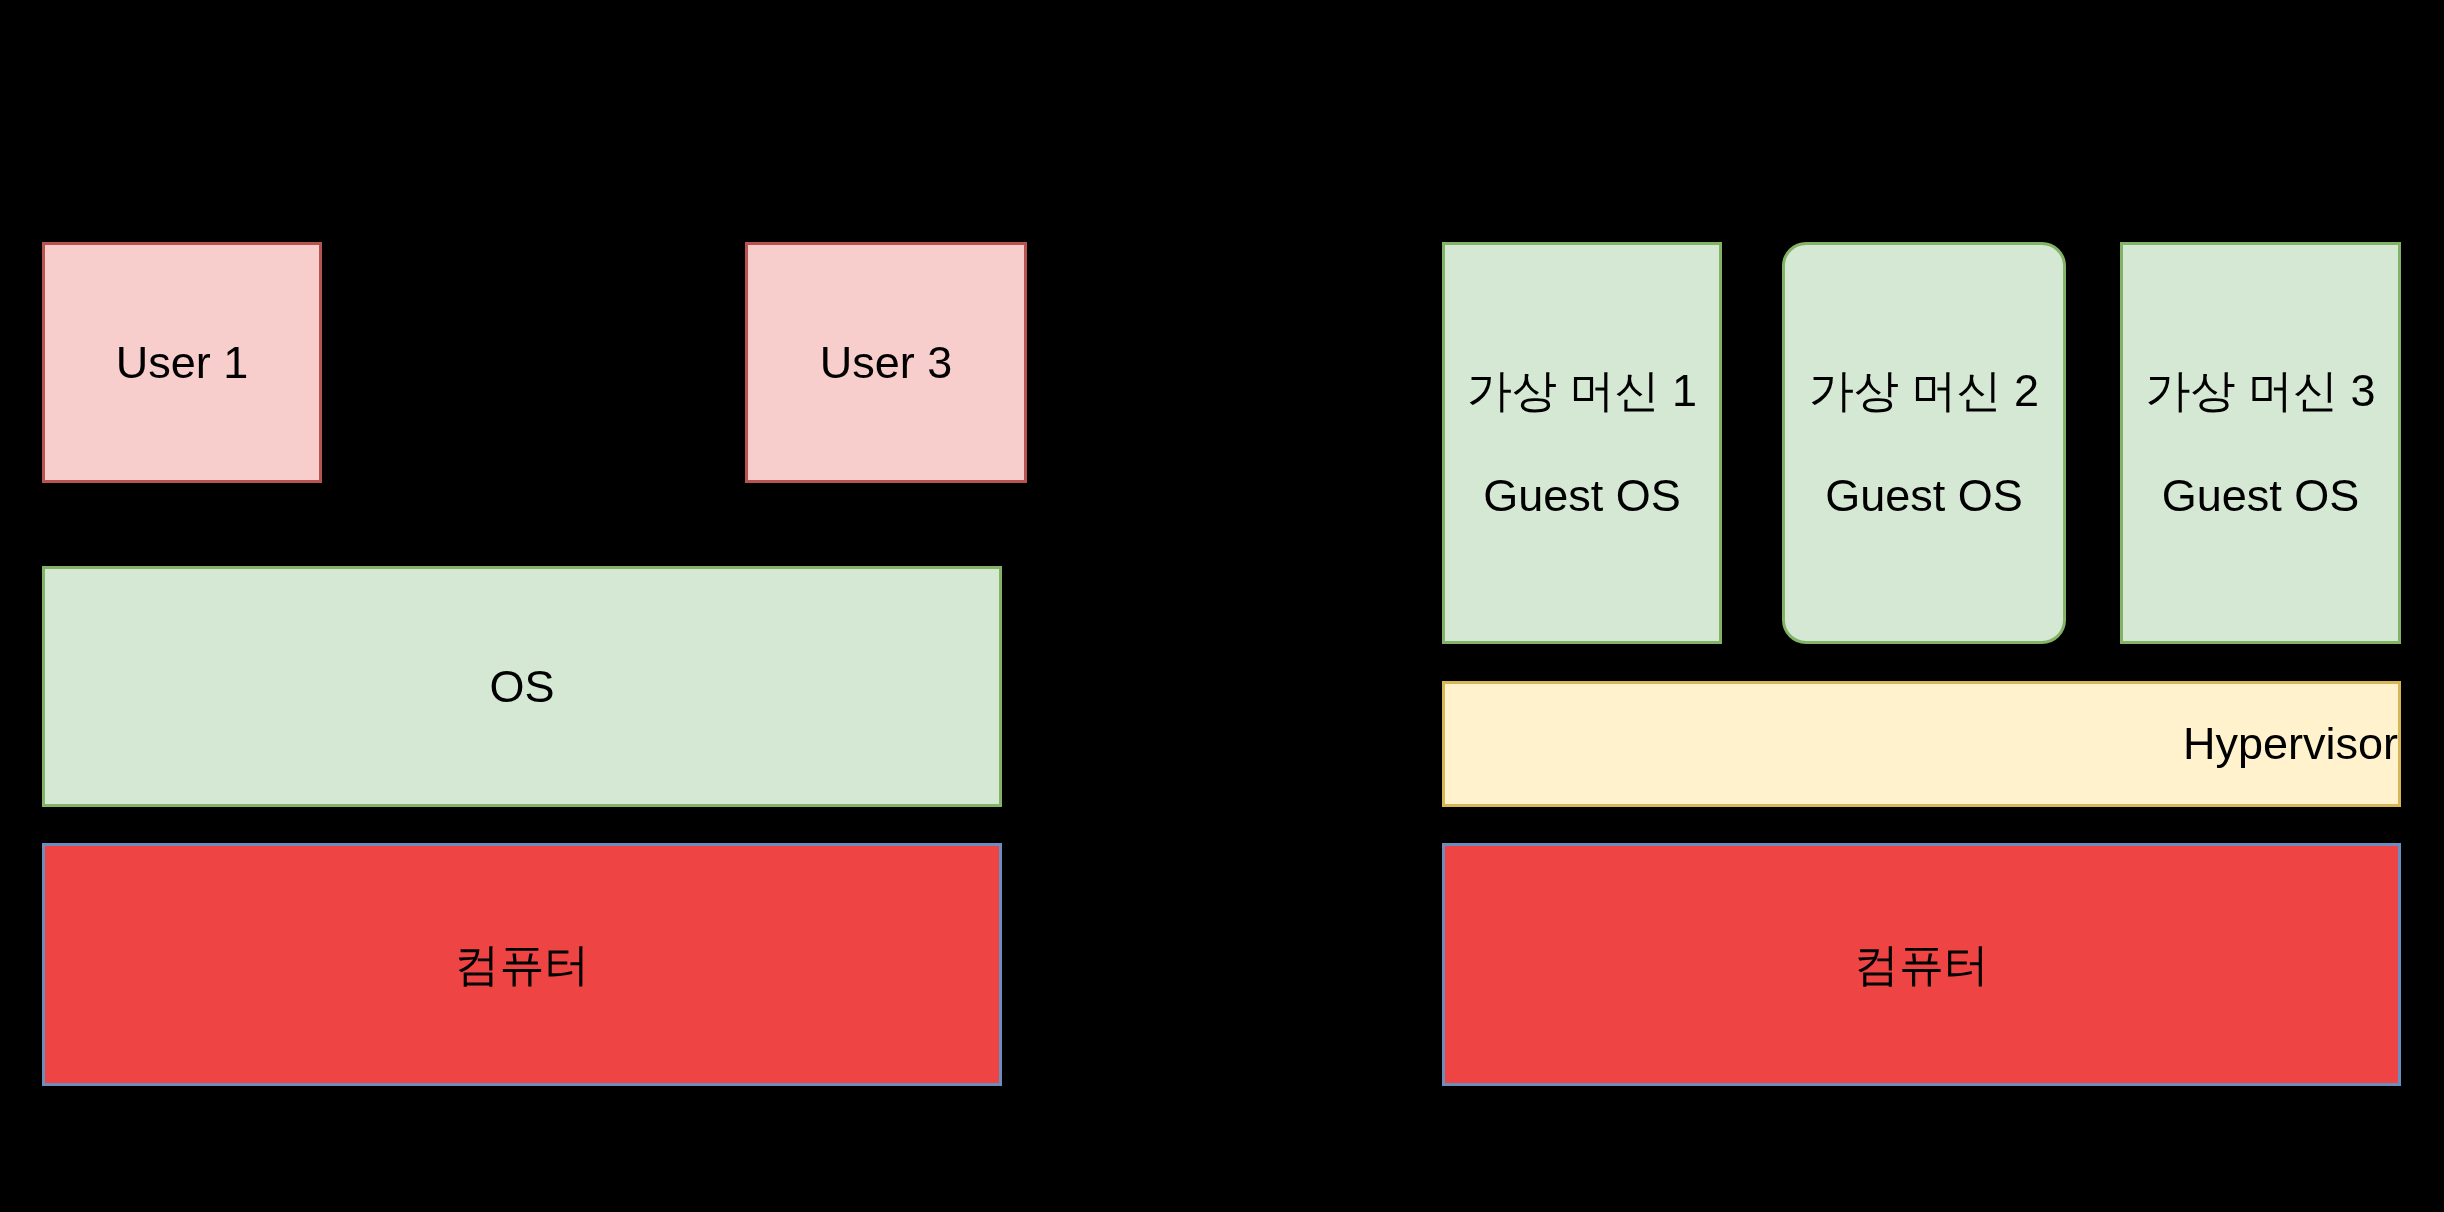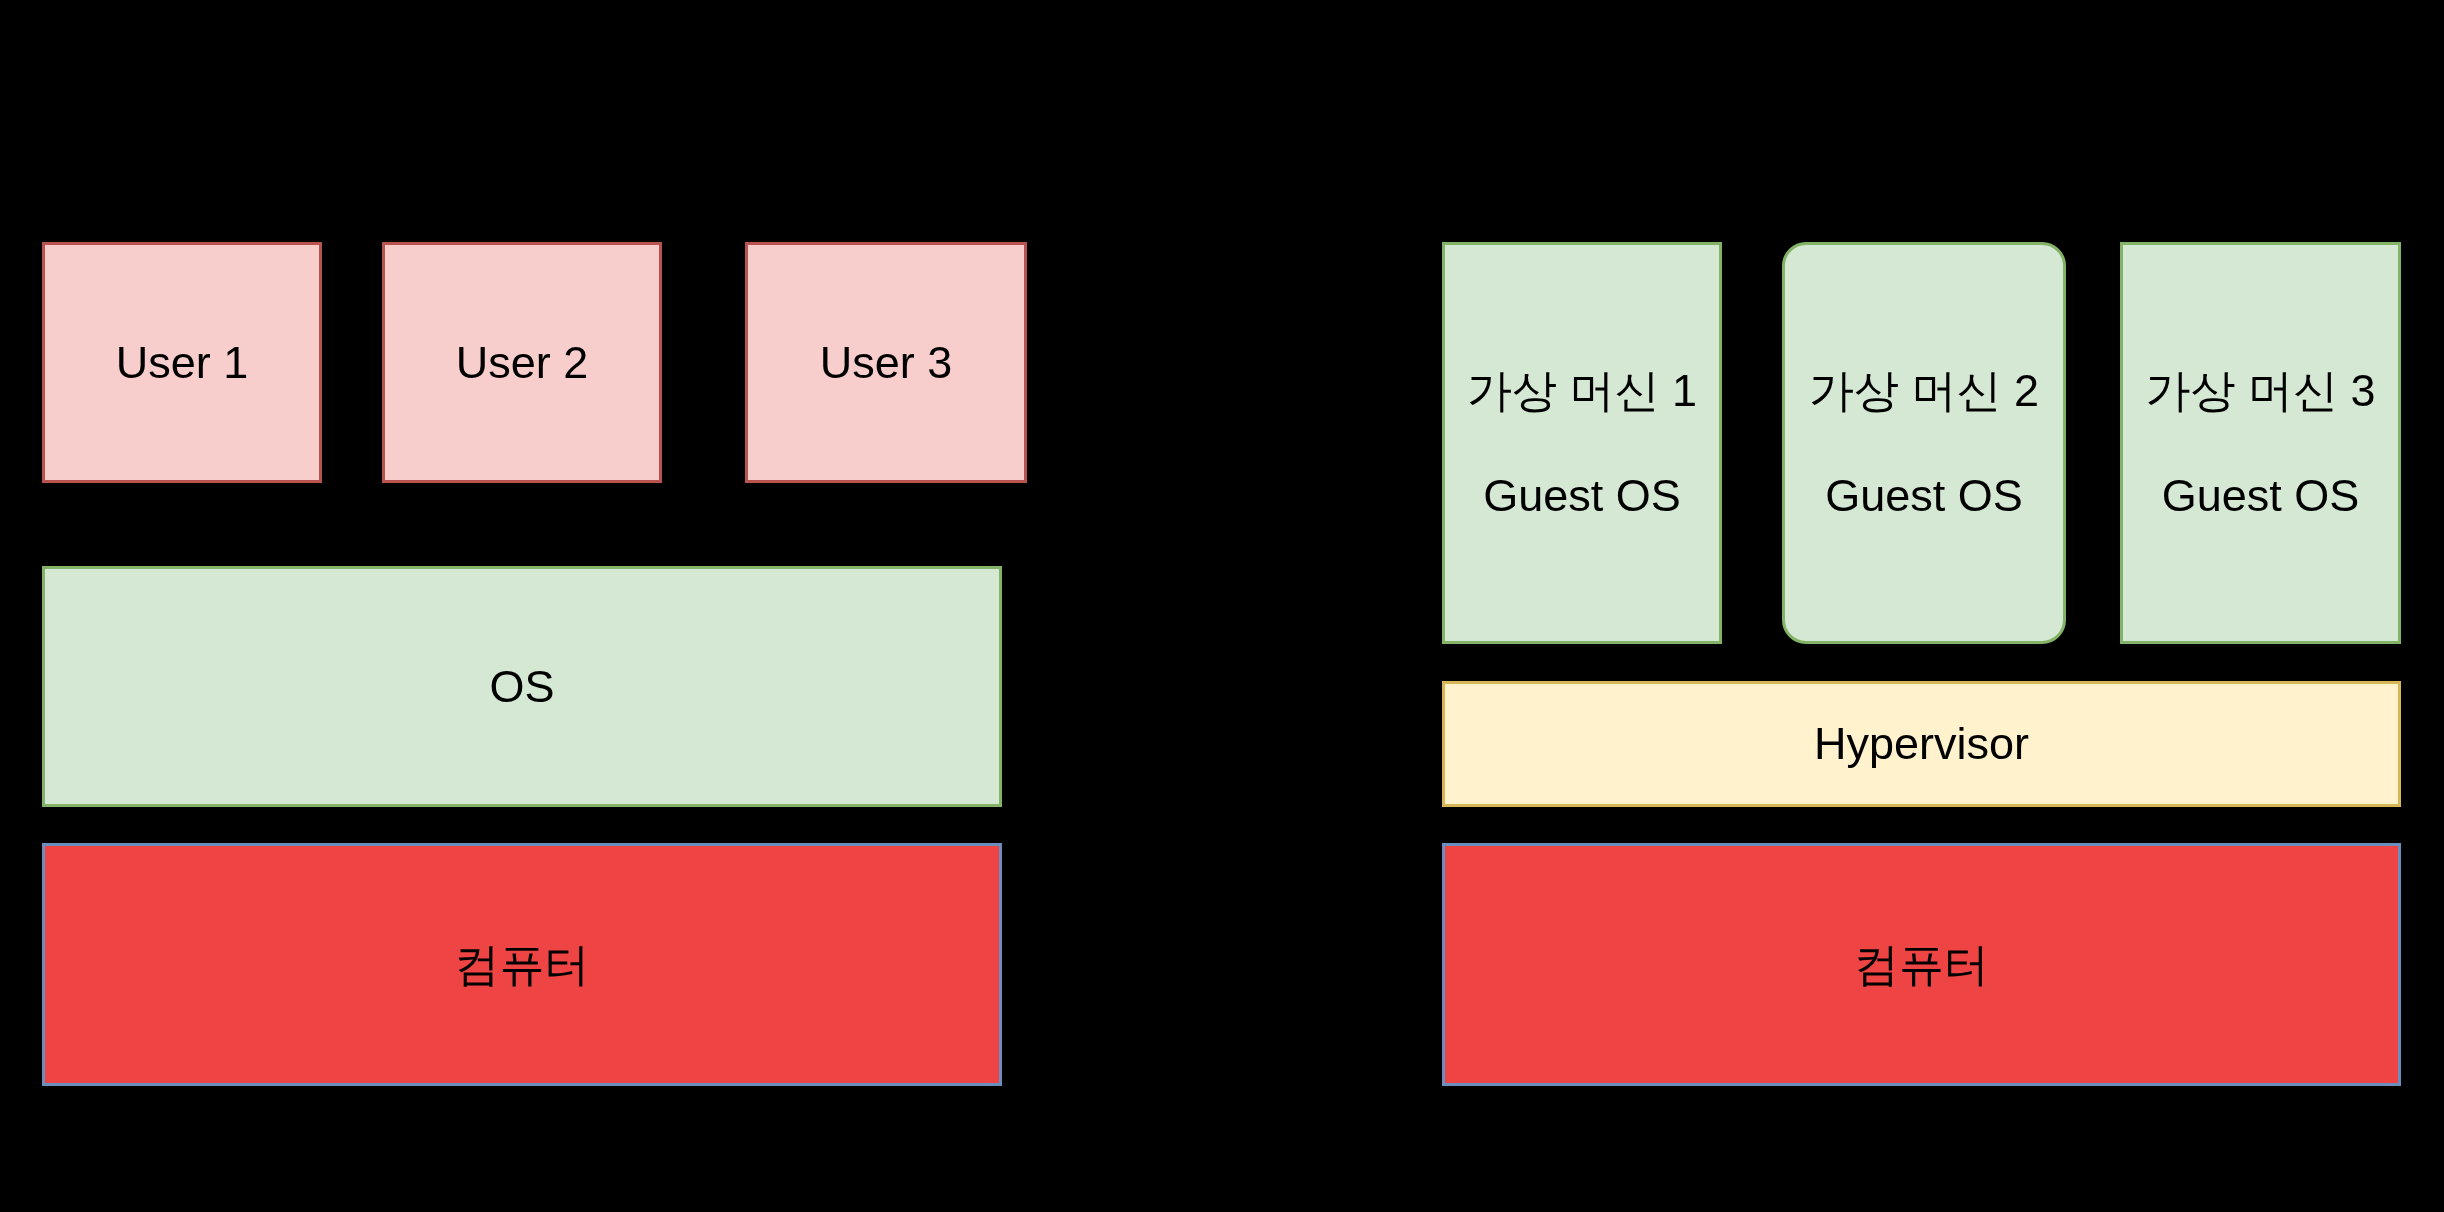--- a/index.html
+++ b/index.html
@@ -42,35 +42,32 @@
 
   
   .vm-box {
     top: 242px; width: 280px; height: 402px;
     flex-direction: column;
     gap: 53px;
   }
   #vm-1 { left: 1442px; }
   #vm-2 { left: 1782px; width: 284px; border-radius: 24px; }
   #vm-3 { left: 2120px; width: 281px; }
-  #hypervisor-bar { left: 1442px; top: 681px; width: 959px; height: 126px; }
+  #hypervisor-bar { left: 1442px; top: 681px; width: 959px; height: 126px; justify-content: flex-end; }
   #computer-right { left: 1442px; top: 843px; width: 959px; height: 243px; }
 
   .box-label { display: block; }
 </style>
 </head>
 <body>
 
 <div id="canvas">
 
   <div class="box red user-box" id="user-1">
     <span class="box-label">User 1</span>
-  </div>
-  <div class="box red user-box" id="user-2">
-    <span class="box-label">User 2</span>
   </div>
   <div class="box red user-box" id="user-3">
     <span class="box-label">User 3</span>
   </div>
 
   <div class="box green" id="os-bar">
     <span class="box-label">OS</span>
   </div>
 
   <div class="box blue" id="computer-left">

